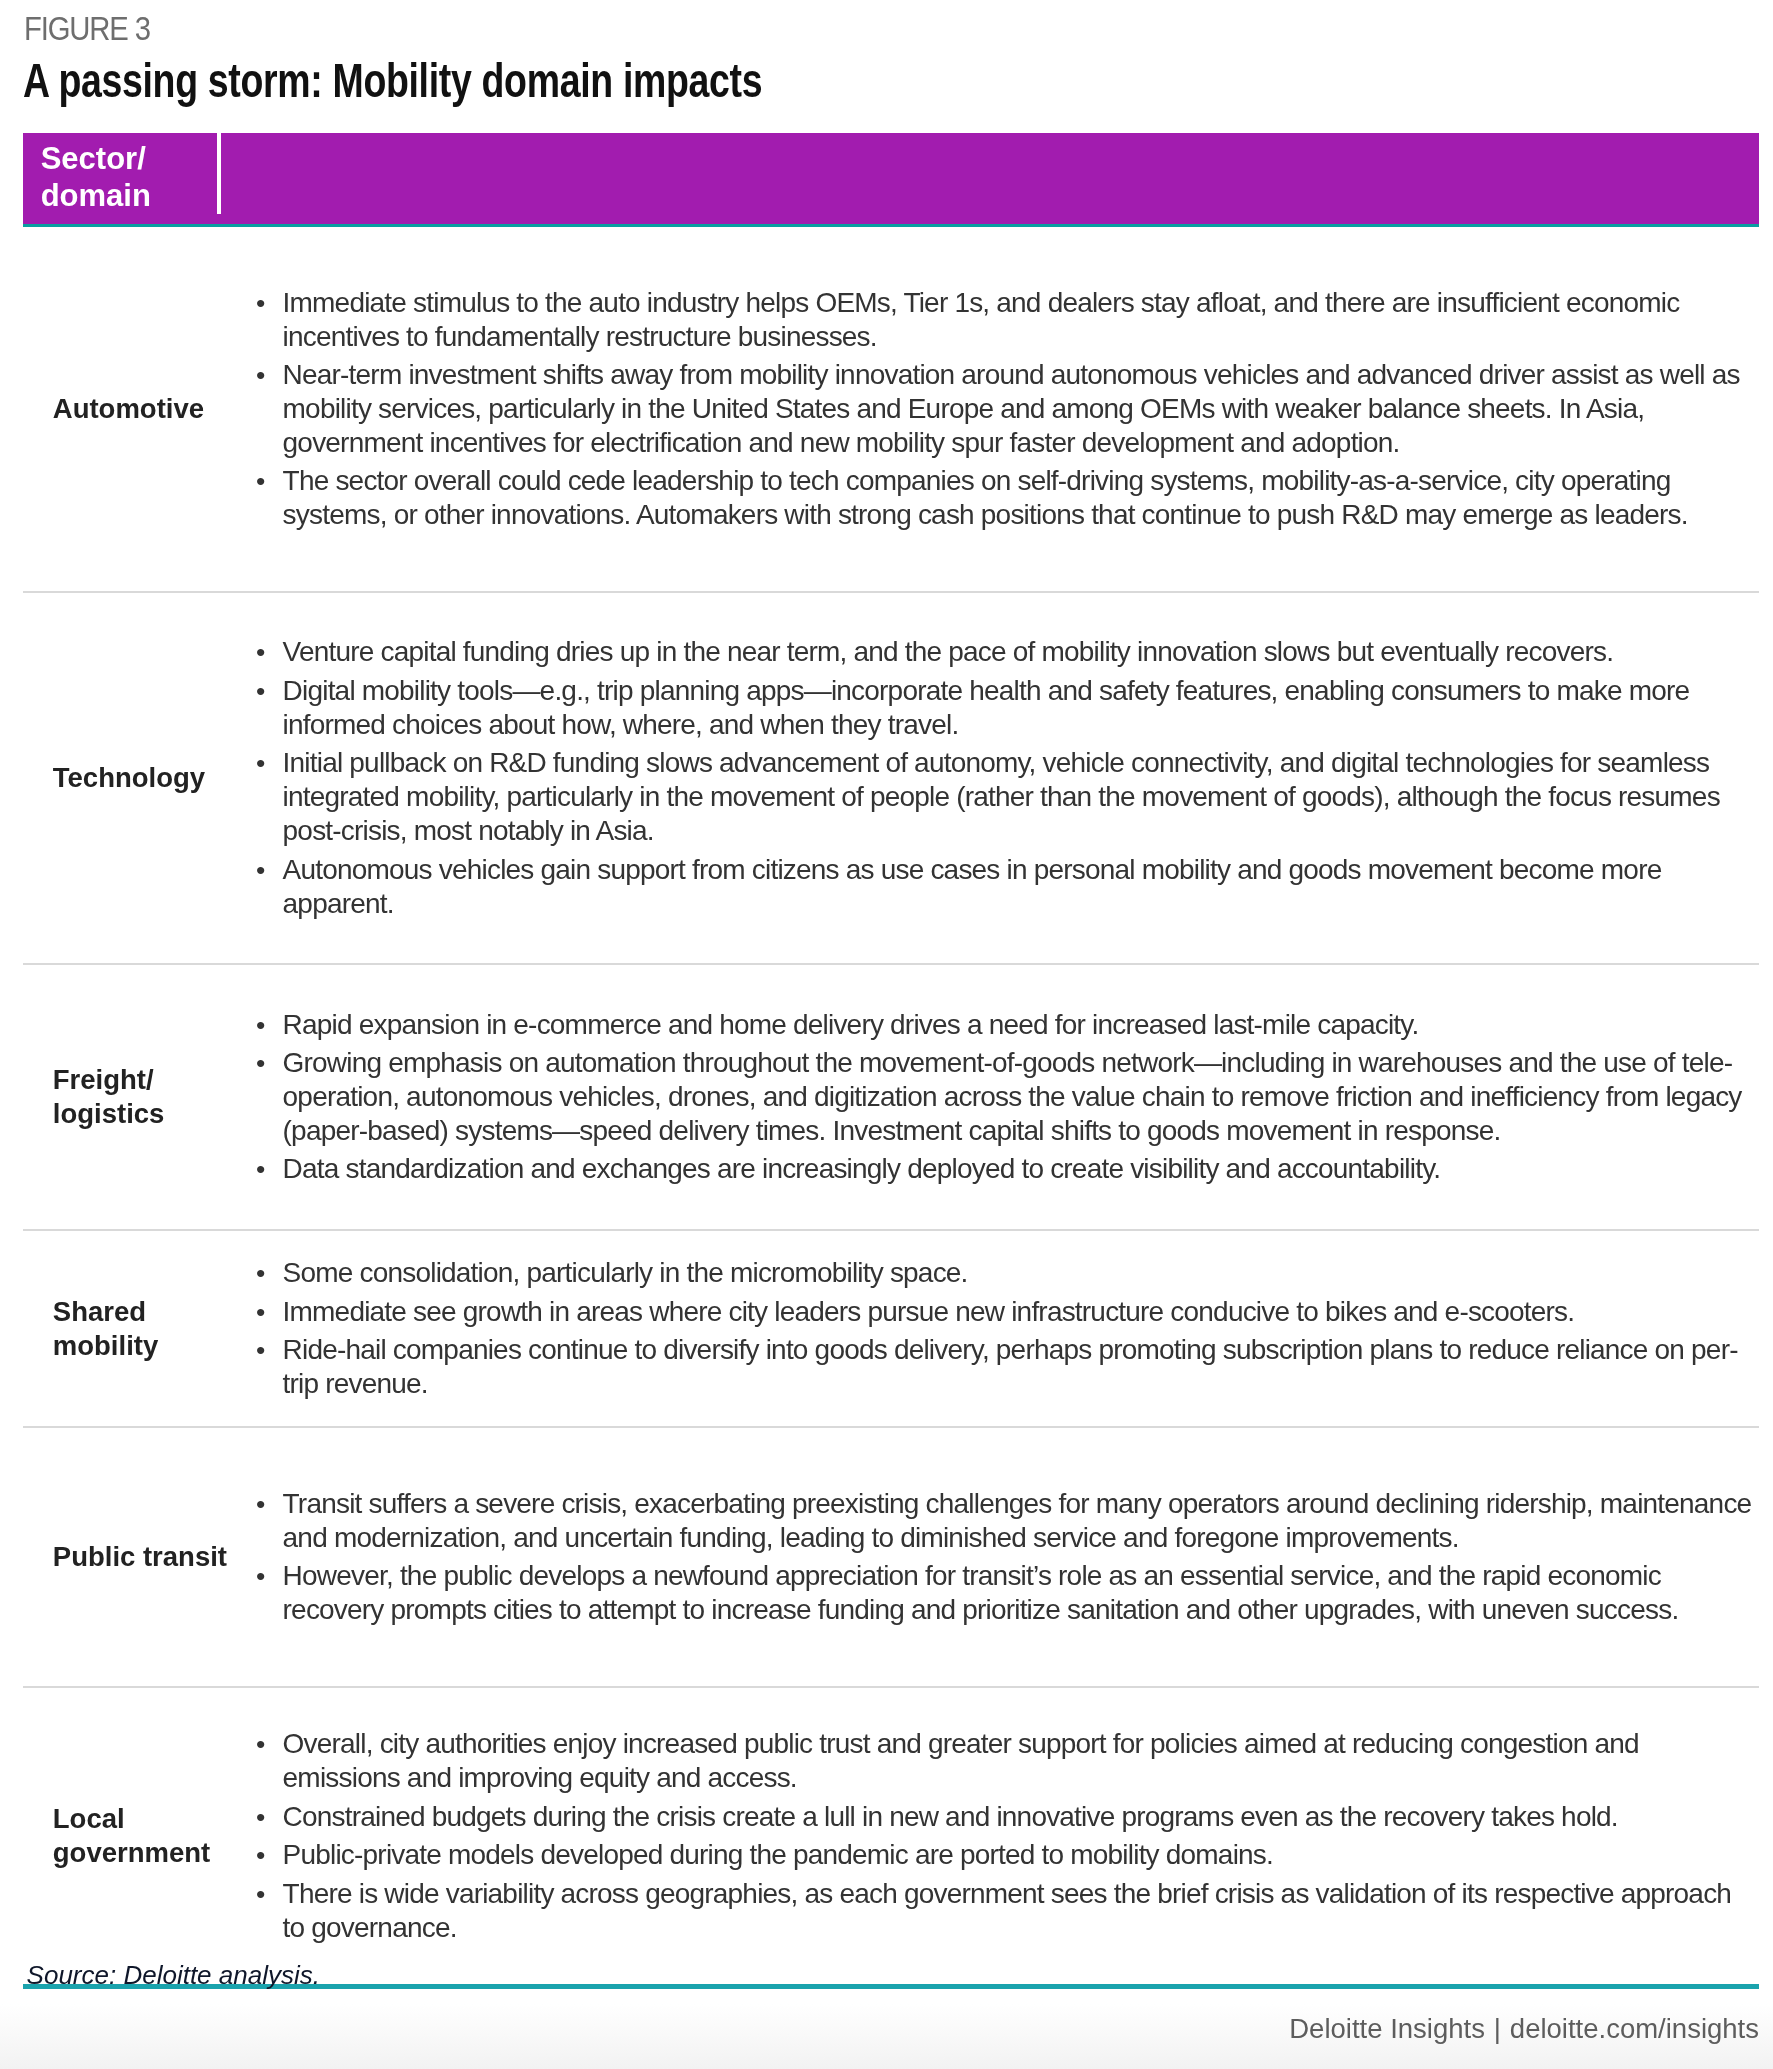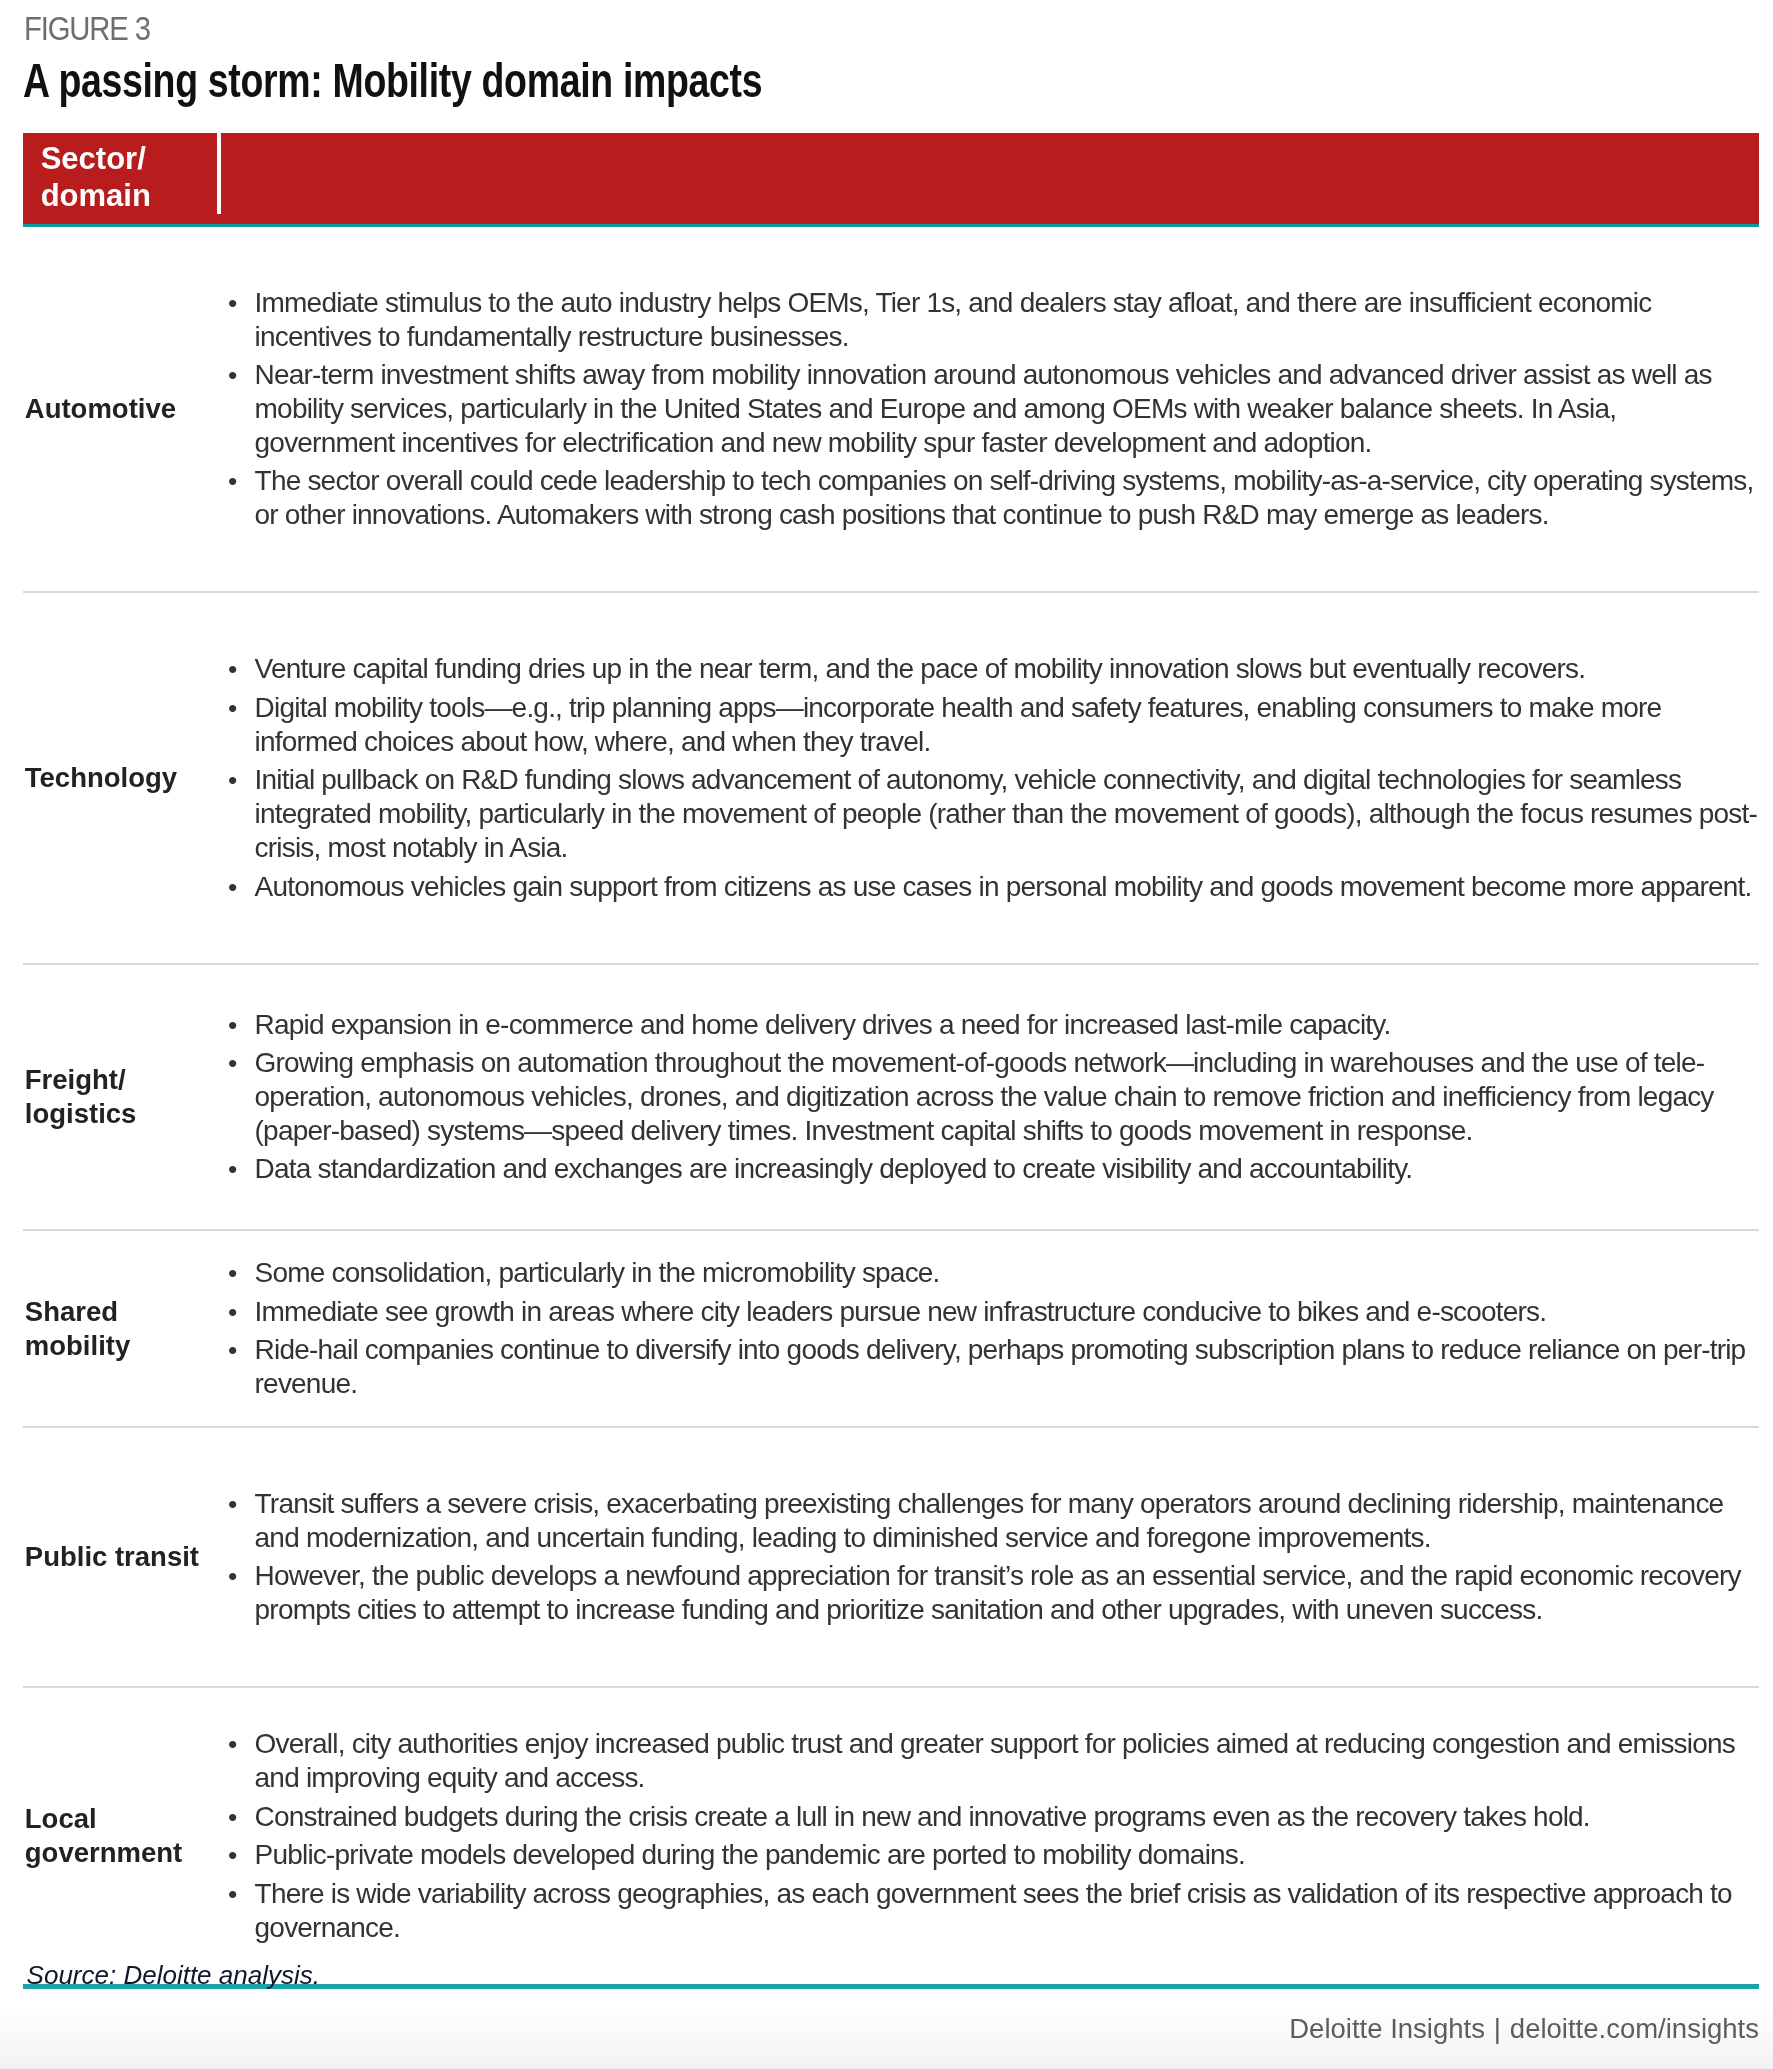--- a/index.html
+++ b/index.html
@@ -18,41 +18,41 @@
   .title {
     position: absolute; left: 23px; top: 53px;
     font-size: 48px; font-weight: bold; color: #111;
     transform-origin: left top; transform: scaleX(0.78);
     white-space: nowrap; letter-spacing: -0.4px;
   }
   .table {
     position: absolute; left: 23px; top: 133px; width: 1736px;
   }
   .thead {
-    display: flex; height: 91px; background: #b91c1c;
+    display: flex; height: 91px; background: #a21caf;
     border-bottom: 3.5px solid #0a9ea0;
     flex-direction: column;
   }
   .th-sector {
     width: 193px; border-right: 4.4px solid #ffffff; color: #fff;
     font-weight: bold; font-size: 31px; line-height: 37px;
     padding: 7px 0 0 17.7px; box-sizing: border-box; width: 198px;
   }
   .th-impl {
     flex: 1; color: #fff; font-weight: bold; font-size: 32px;
     display: flex; align-items: center; padding-left: 14px;
   }
   .row {
     display: flex; border-bottom: 2.7px solid #d9d9d9; box-sizing: border-box;
   }
   .row.last { border-bottom: 5.3px solid #1aa3ad; }
   .sector {
     width: 198px; flex: none; display: flex; align-items: center;
     font-weight: bold; font-size: 27.5px; line-height: 34px; color: #222;
-    padding-left: 1.8px; box-sizing: border-box;
+    padding-left: 1.8px; box-sizing: border-box; margin-left: 28px;
   }
   .items {
     flex: 1; list-style: none; margin: 0; padding: 0;
     display: flex; flex-direction: column; justify-content: center;
   }
   .items li {
     position: relative; padding-left: 26.6px; margin-left: 7px;
     font-size: 28px; line-height: 34px; color: #333;
     margin-bottom: 4.4px; letter-spacing: -0.8px;
   }

